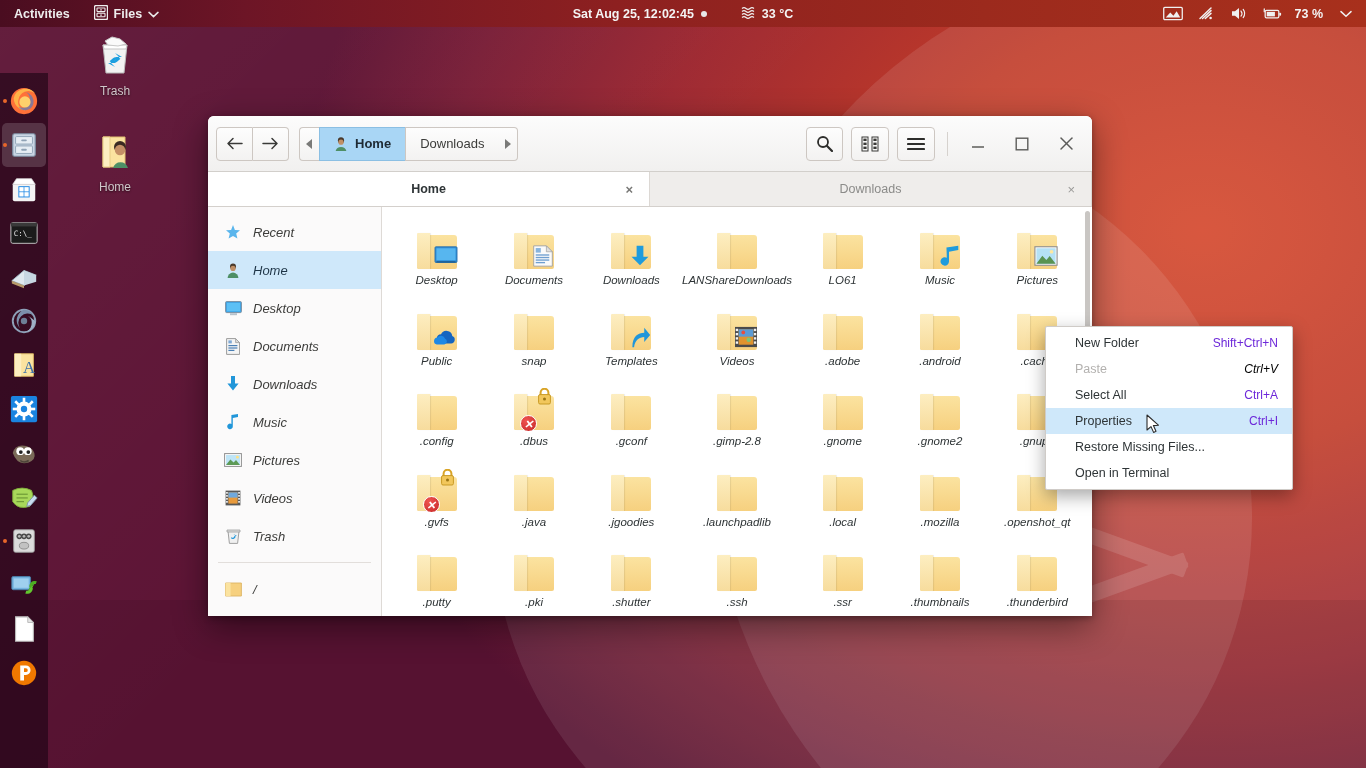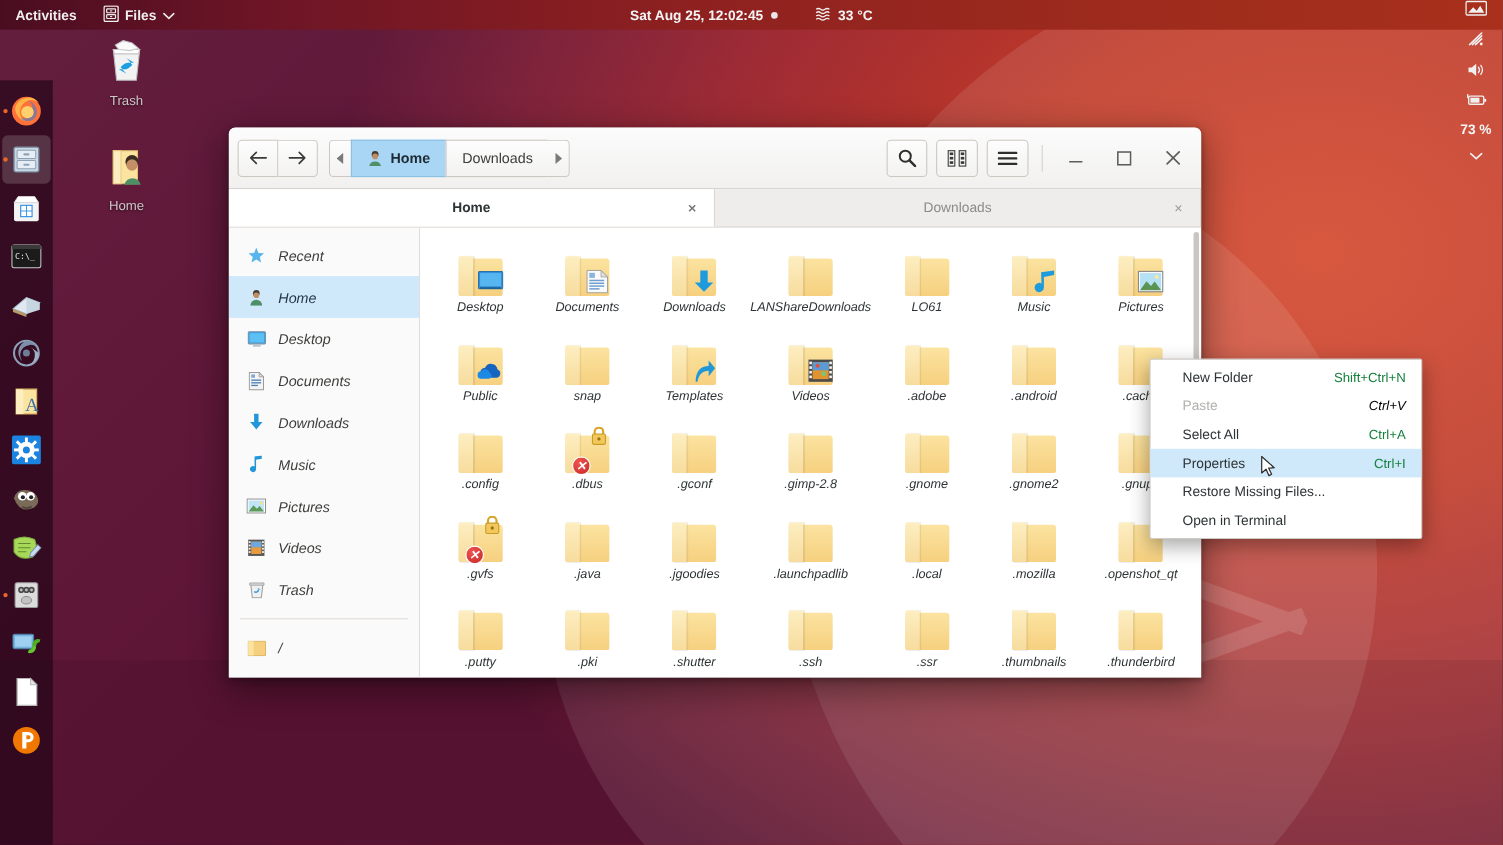--- a/index.html
+++ b/index.html
@@ -49,21 +49,21 @@
   #topbar .tb-left { display:flex; align-items:center; height:27px; }
   .tb-item { display:flex; align-items:center; gap:6px; height:27px;
              padding:0 10px; color:#eeeeee; font-weight:bold; font-size:12.5px; }
   .tb-item.activities { padding-left:14px; padding-right:14px; }
   .tb-center { position:absolute; left:0; right:0; display:flex; justify-content:center;
                align-items:center; gap:34px; height:27px; pointer-events:none; }
   .tb-center > * { pointer-events:auto; }
   .clock { display:flex; align-items:center; gap:7px; font-weight:bold; font-size:12.5px; color:#f4f4f4;}
   .dot { width:6px; height:6px; border-radius:50%; background:#e8e8e8; display:inline-block; }
   .temp { display:flex; align-items:center; gap:6px; font-weight:bold; font-size:12.5px; color:#f4f4f4; }
-  .tb-right { position:absolute; right:0; top:0; height:27px; display:flex; align-items:center; gap:13px; padding-right:10px;flex-direction:column;}
+  .tb-right { position:absolute; right:0; top:0; height:27px; display:flex; align-items:center; gap:13px; padding-right:10px;}
   .sysicon { width:20px; height:16px; display:flex; align-items:center; justify-content:center; }
   .batt-pct { font-size:12.5px; font-weight:bold; color:#f4f4f4; }
 
   
   #dock {
     position:absolute; left:0; top:27px; width:48px; height:741px;
     background:rgba(28,3,20,0.62);
     display:flex; flex-direction:column; align-items:center;
     padding-top:6px;
     margin-top:46px;
@@ -196,21 +196,21 @@
   
   #ctxmenu {
     position:absolute; left:1045px; top:326px; width:248px;
     background:#ffffff; border:1px solid #cfcbc7;
     box-shadow:0 6px 18px rgba(0,0,0,0.35);
     padding:3px 0;
     border-radius:2px;
   }
   .mi { height:26px; display:flex; align-items:center; padding:0 14px 0 29px;
         font-size:12.5px; color:#2e3436; justify-content:space-between; }
-  .mi .acc { color:#15803d; font-size:12px; }
+  .mi .acc { color:#6d28d9; font-size:12px; }
   .mi.disabled { color:#b3b1af; }
   .mi.disabled .acc { color:#000000;font-style:italic; }
   .mi.hl { background:#cfe8fa; }
   #cursor { position:absolute; left:1146px; top:414px; width:14px; height:20px; }
 </style>
 </head>
 <body>
 
 <div id="wallpaper">
   <div class="swoosh sw1"></div>

